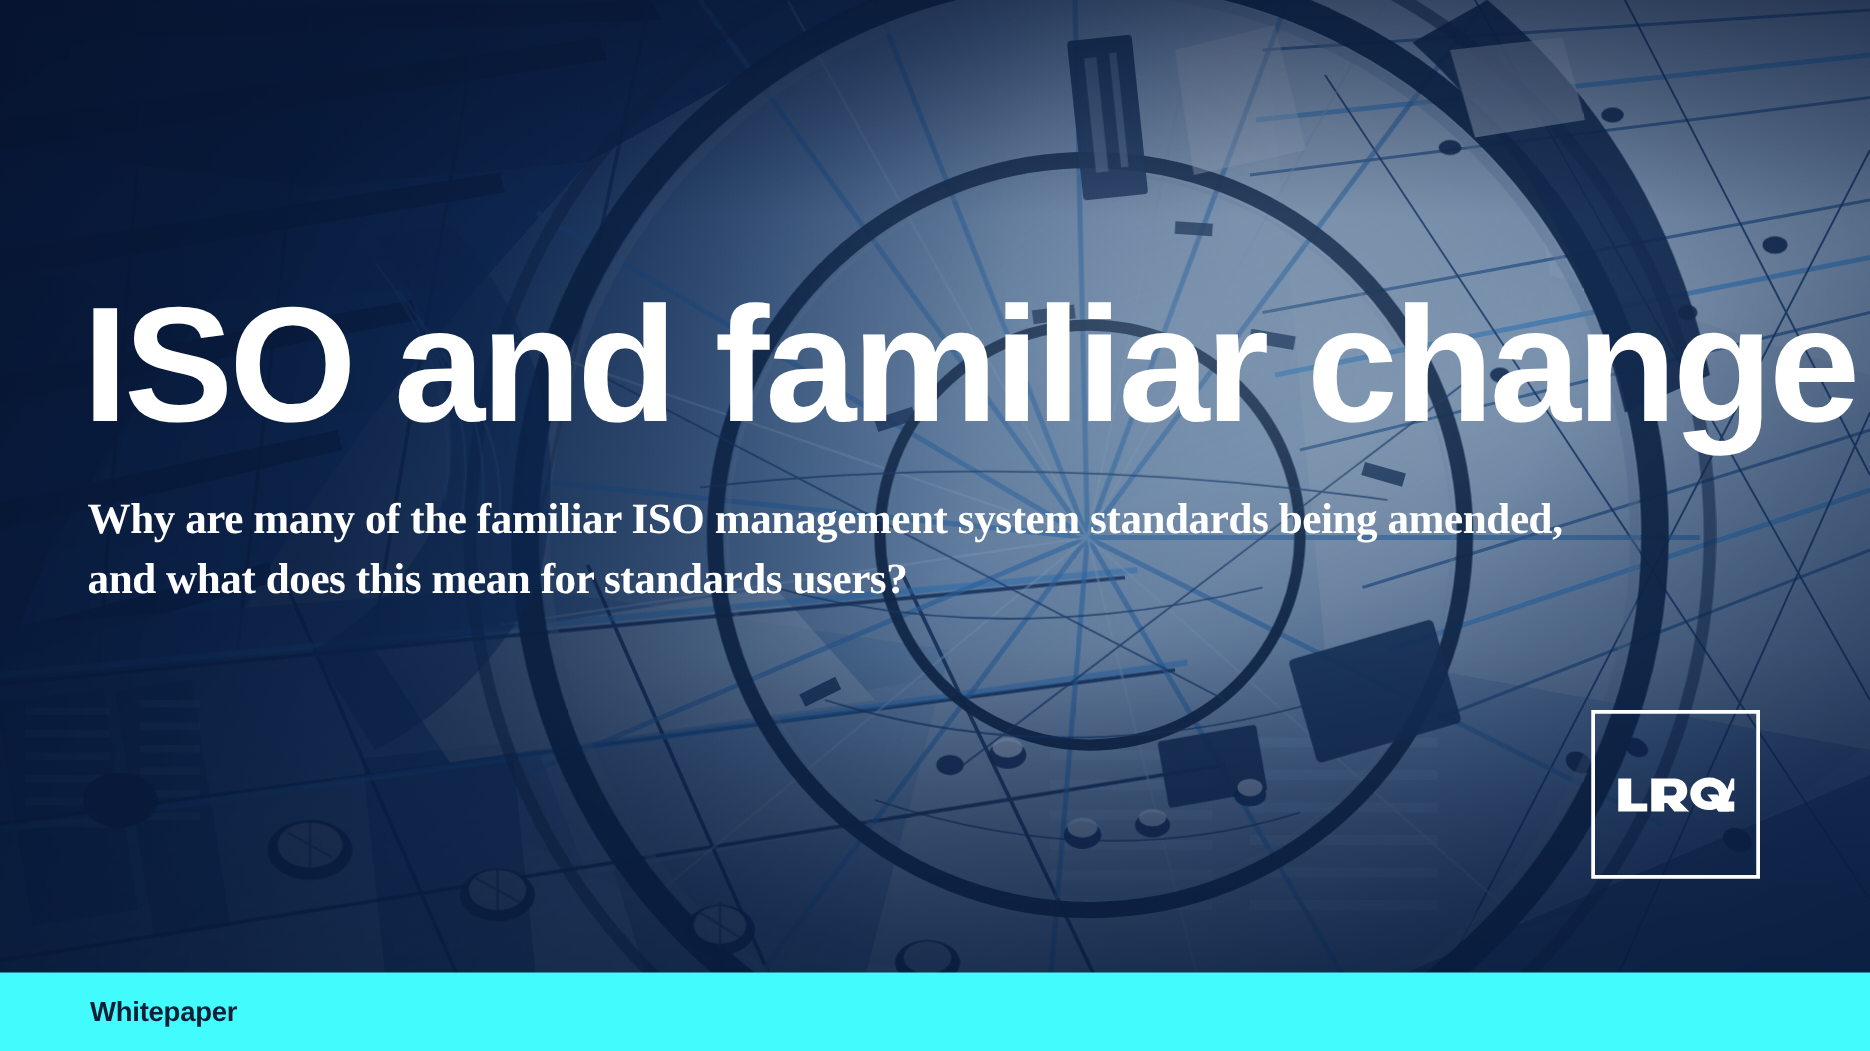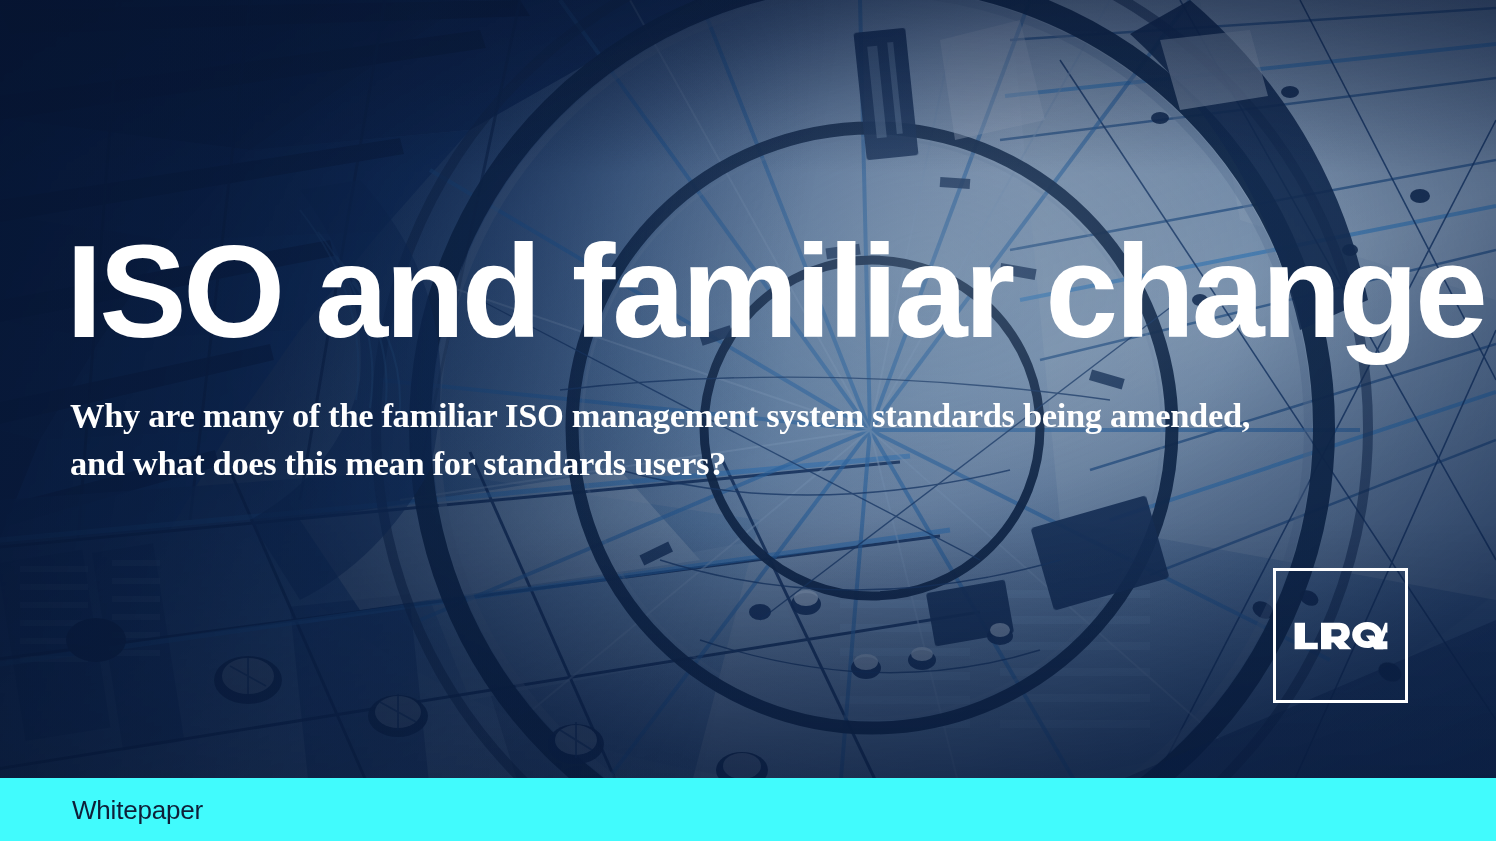--- a/index.html
+++ b/index.html
@@ -116,22 +116,22 @@
     width: 1496px;
     height: 63px;
     background: #41fbfd;
   }
   #footer-label {
     position: absolute;
     left: 72px;
     top: 17px;
     color: #0f1f38;
     font-family: "Liberation Sans", sans-serif;
-    font-size: 26px;
-    font-weight: 400;
+    font-size: 22px;
+    font-weight: 700;
     letter-spacing: -0.2px;
     line-height: 30px;
   }
 </style>
 </head>
 <body>
 
 <div id="cover">
 
   <div id="photo">

